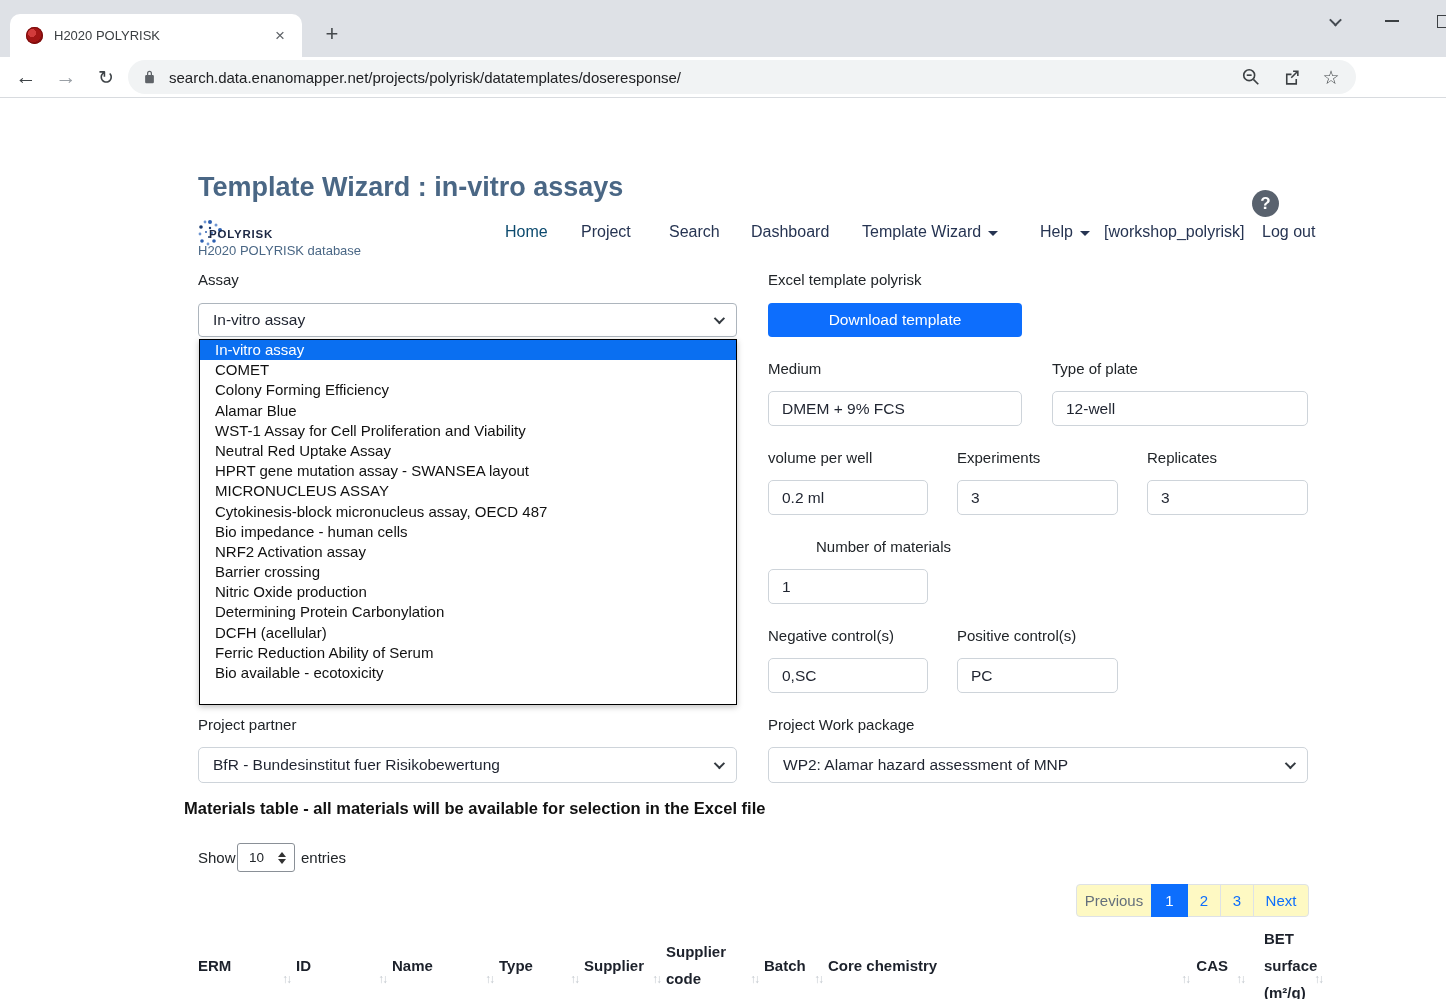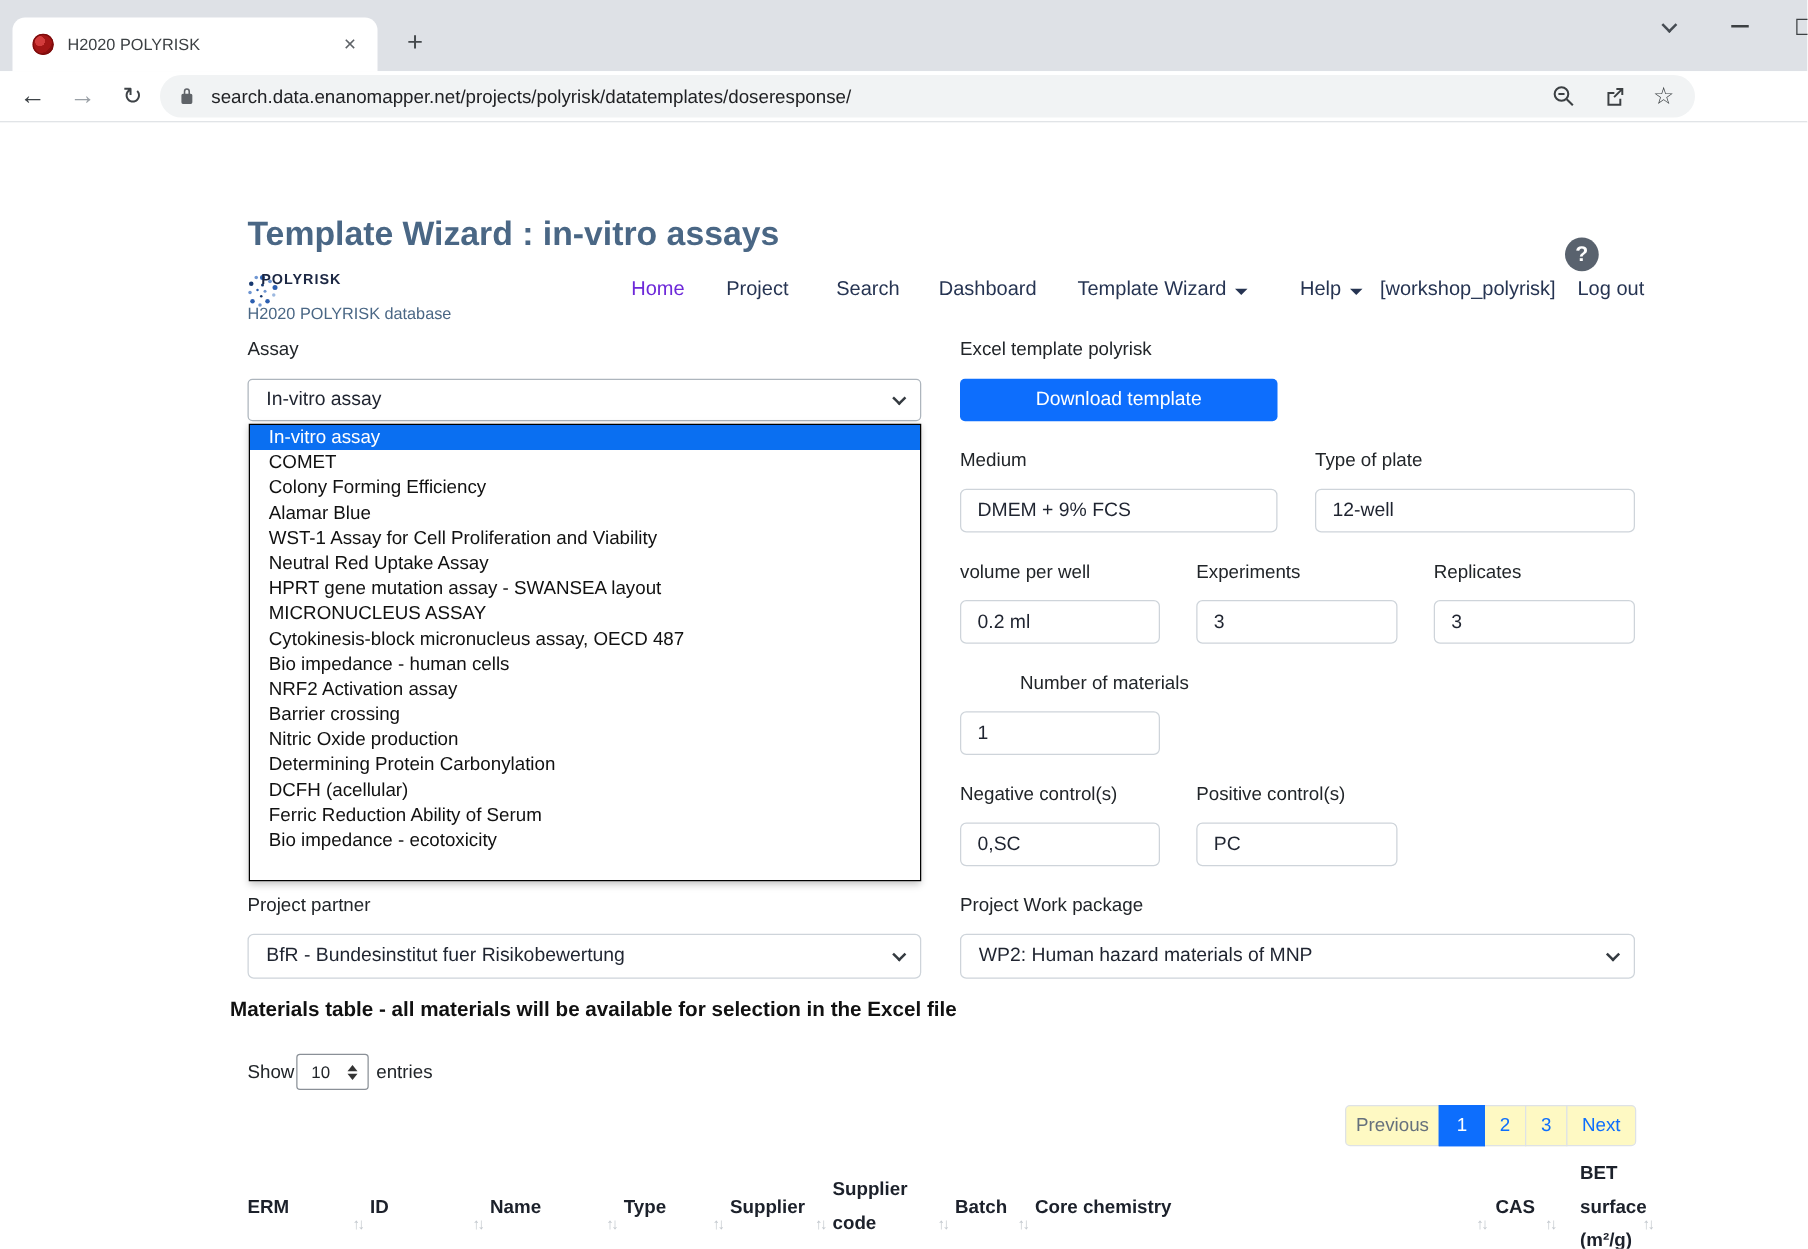--- a/index.html
+++ b/index.html
@@ -33,25 +33,25 @@
   .navbtn.disabled { color:#9aa0a6; }
   .urlbar { position:absolute; left:128px; top:60px; width:1228px; height:34px; background:#f1f3f4;
     border-radius:17px; display:flex; align-items:center; padding:0 14px; }
   .urltext { font-size:15px; color:#202124; margin-left:12px; flex:1; white-space:nowrap; }
   .urlicon { width:22px; height:22px; display:flex; align-items:center; justify-content:center;
     margin-left:18px; }
   .star { font-size:19px; color:#3c4043; }
 
   
   .sitenav { position:absolute; left:0; top:98px; width:1446px; height:72px; background:#fff; }
-  .logo { position:absolute; left:197px; top:120px; display:flex; align-items:flex-start; cursor:pointer; }
+  .logo { position:absolute; left:197px; top:120px; display:flex; align-items:center; cursor:pointer; }
   .logo-text { font-size:11.5px; font-weight:700; letter-spacing:.8px; color:#1c2743; margin-left:-15px; }
   .navlink { position:absolute; top:125px; font-size:16px; color:#263452; white-space:nowrap;
     cursor:pointer; display:flex; align-items:center; }
-  .navlink.muted { color:#6d28d9; }
+  .navlink.muted { color:#0c4a6e; }
   .caret { width:0; height:0; border-left:5px solid transparent; border-right:5px solid transparent;
     border-top:5px solid #263452; margin-left:7px; margin-top:3px; }
 
   
   .pagetitle { position:absolute; left:198px; top:172px; font-size:27px; font-weight:600; color:#4a6785; }
   .helpcircle { position:absolute; left:1252px; top:190px; width:27px; height:27px; border-radius:50%;
     background:#59626e; color:#fff; font-weight:700; font-size:17px; display:flex; align-items:center;
     justify-content:center; cursor:pointer; }
   .dbheading { position:absolute; left:198px; top:243px; font-size:13px; color:#4a6785; }
   .lbl { position:absolute; font-size:15px; color:#212529; white-space:nowrap; }
@@ -204,21 +204,21 @@
       <div class="opt">HPRT gene mutation assay - SWANSEA layout</div>
       <div class="opt">MICRONUCLEUS ASSAY</div>
       <div class="opt">Cytokinesis-block micronucleus assay, OECD 487</div>
       <div class="opt">Bio impedance - human cells</div>
       <div class="opt">NRF2 Activation assay</div>
       <div class="opt">Barrier crossing</div>
       <div class="opt">Nitric Oxide production</div>
       <div class="opt">Determining Protein Carbonylation</div>
       <div class="opt">DCFH (acellular)</div>
       <div class="opt">Ferric Reduction Ability of Serum</div>
-      <div class="opt">Bio impedance - ecotoxicity</div>
+      <div class="opt">Bio available - ecotoxicity</div>
     </div>
 
   <span class="lbl" style="left:768px; top:271px;">Excel template polyrisk</span>
   <button class="btn-primary">Download template</button>
 
   <span class="lbl" style="left:768px; top:360px;">Medium</span>
   <div class="fieldwrap" style="left:768px; top:391px; width:254px;">
     <input value="DMEM + 9% FCS" style="">
   </div>
   <span class="lbl" style="left:1052px; top:360px;">Type of plate</span>
@@ -253,21 +253,21 @@
     <input value="PC" style="">
   </div>
 
   <span class="lbl" style="left:198px; top:716px;">Project partner</span>
   <div class="selectbox" style="left:198px; top:747px; width:539px; height:36px; border-color:#ced4da; border-radius:5px;">
     <span>BfR - Bundesinstitut fuer Risikobewertung</span>
     <i class="sel-chev"></i>
   </div>
   <span class="lbl" style="left:768px; top:716px;">Project Work package</span>
   <div class="selectbox" style="left:768px; top:747px; width:540px; height:36px; border-color:#ced4da; border-radius:5px;">
-    <span>WP2: Human hazard materials of MNP</span>
+    <span>WP2: Alamar hazard assessment of MNP</span>
     <i class="sel-chev"></i>
   </div>
 
   <div class="mheading">Materials table - all materials will be available for selection in the Excel file</div>
   <span class="lbl" style="left:198px; top:849px;">Show</span>
   <div class="showsel">
     <span>10</span>
     <span class="stepper">
         <i class="up"></i>
         <i class="down"></i>

